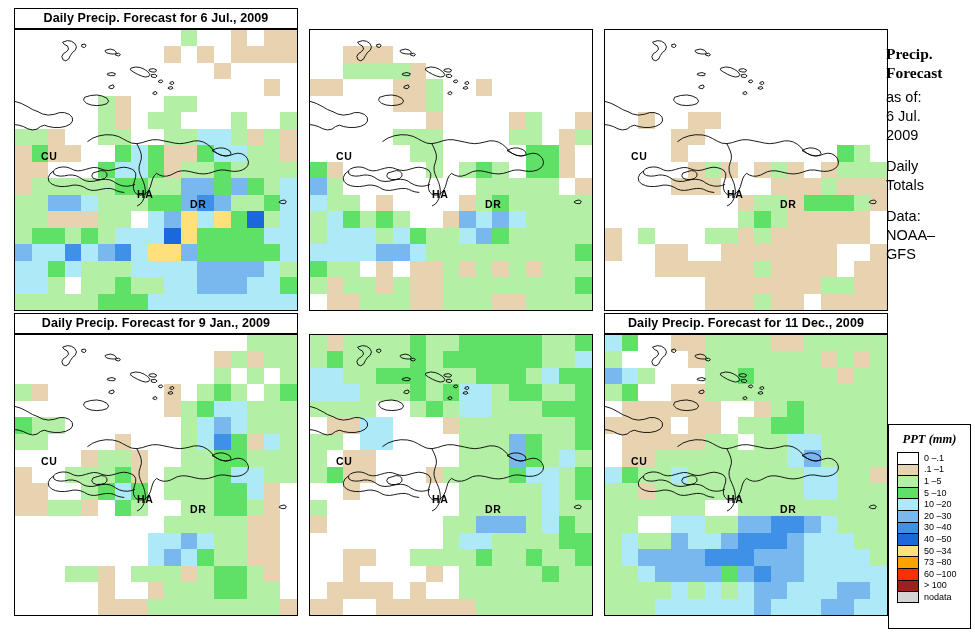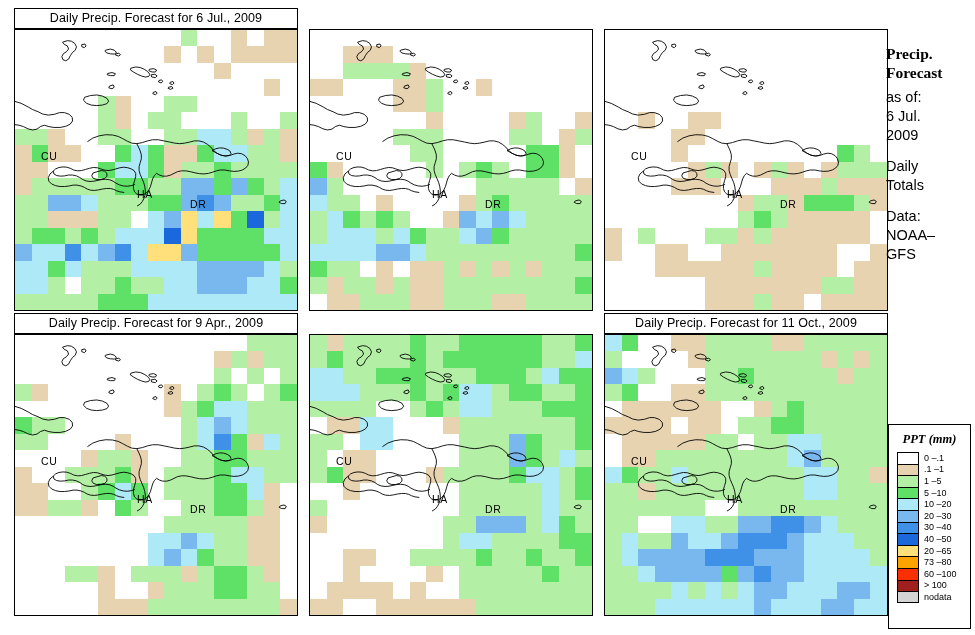--- a/index.html
+++ b/index.html
@@ -4,21 +4,21 @@
 <style>
   html,body{margin:0;padding:0;}
   body{
     width:975px;height:635px;background:#ffffff;
     font-family:"Liberation Sans", sans-serif;
     -webkit-font-smoothing:none;
   }
   #root{position:relative;width:975px;height:635px;overflow:hidden;}
 
   
-  .panel{position:absolute;}
+  .panel{position:absolute;font-weight:bold;}
   .panel-title{
     position:absolute;left:0;top:0;
     box-sizing:border-box;
     border:1px solid #000;background:#fff;
     height:21px;line-height:19px;
     text-align:center;
     font-size:12.5px;color:#000;
     white-space:nowrap;
     letter-spacing:0.1px;
   }
@@ -1042,21 +1042,21 @@
           <path d="M198.80,121.26 L202.21,119.57 206.18,118.72 210.16,119.00 213.57,120.13 216.41,121.82 217.54,124.36 215.84,126.34 212.43,126.90 208.46,126.34 205.05,124.93 201.64,123.23 Z" fill="none" stroke="#000" stroke-width="0.9" stroke-linejoin="round" stroke-linecap="round"></path>
           <path d="M267.53,172.02 L270.94,171.17 273.21,172.58 272.07,174.84 268.66,174.84 266.39,173.71 Z" fill="none" stroke="#000" stroke-width="0.9" stroke-linejoin="round" stroke-linecap="round"></path>
         </svg>
     <div class="lbl" style="left: 26px; top: 120px;">CU</div>
         <div class="lbl" style="left: 122px; top: 158px;">HA</div>
         <div class="lbl" style="left: 175px; top: 168px;">DR</div>
       </div>
   </div>
 
   <div class="panel" style="left:14px;top:313px;width:284px;height:303px;">
-    <div class="panel-title" style="width:284px;">Daily Precip. Forecast for  9 Apr., 2009</div>
+    <div class="panel-title" style="width:284px;">Daily Precip. Forecast for  9 Jan., 2009</div>
     <div class="map-box" style="left:0;top:21px;width:284px;height:282px;">
       <div class="grid" style="grid-template-columns: repeat(17, 1fr); grid-template-rows: repeat(17, 1fr);">
           <div class="cell" style="background: rgb(255, 255, 255);"></div>
           <div class="cell" style="background: rgb(255, 255, 255);"></div>
           <div class="cell" style="background: rgb(255, 255, 255);"></div>
           <div class="cell" style="background: rgb(255, 255, 255);"></div>
           <div class="cell" style="background: rgb(255, 255, 255);"></div>
           <div class="cell" style="background: rgb(255, 255, 255);"></div>
           <div class="cell" style="background: rgb(255, 255, 255);"></div>
           <div class="cell" style="background: rgb(255, 255, 255);"></div>
@@ -1687,21 +1687,21 @@
           <path d="M198.80,121.26 L202.21,119.57 206.18,118.72 210.16,119.00 213.57,120.13 216.41,121.82 217.54,124.36 215.84,126.34 212.43,126.90 208.46,126.34 205.05,124.93 201.64,123.23 Z" fill="none" stroke="#000" stroke-width="0.9" stroke-linejoin="round" stroke-linecap="round"></path>
           <path d="M267.53,172.02 L270.94,171.17 273.21,172.58 272.07,174.84 268.66,174.84 266.39,173.71 Z" fill="none" stroke="#000" stroke-width="0.9" stroke-linejoin="round" stroke-linecap="round"></path>
         </svg>
     <div class="lbl" style="left: 26px; top: 120px;">CU</div>
         <div class="lbl" style="left: 122px; top: 158px;">HA</div>
         <div class="lbl" style="left: 175px; top: 168px;">DR</div>
       </div>
   </div>
 
   <div class="panel" style="left:604px;top:313px;width:284px;height:303px;">
-    <div class="panel-title" style="width:284px;">Daily Precip. Forecast for 11 Oct., 2009</div>
+    <div class="panel-title" style="width:284px;">Daily Precip. Forecast for 11 Dec., 2009</div>
     <div class="map-box" style="left:0;top:21px;width:284px;height:282px;">
       <div class="grid" style="grid-template-columns: repeat(17, 1fr); grid-template-rows: repeat(17, 1fr);">
           <div class="cell" style="background: rgb(174, 233, 247);"></div>
           <div class="cell" style="background: rgb(95, 224, 102);"></div>
           <div class="cell" style="background: rgb(255, 255, 255);"></div>
           <div class="cell" style="background: rgb(255, 255, 255);"></div>
           <div class="cell" style="background: rgb(232, 211, 176);"></div>
           <div class="cell" style="background: rgb(232, 211, 176);"></div>
           <div class="cell" style="background: rgb(180, 239, 166);"></div>
           <div class="cell" style="background: rgb(180, 239, 166);"></div>
@@ -2062,21 +2062,21 @@
         <div class="lrow">
           <div class="swatch" style="background: rgb(62, 145, 230);"></div>
           <div class="ltxt">30 –40</div>
         </div>
         <div class="lrow">
           <div class="swatch" style="background: rgb(27, 104, 221);"></div>
           <div class="ltxt">40 –50</div>
         </div>
         <div class="lrow">
           <div class="swatch" style="background: rgb(255, 224, 122);"></div>
-          <div class="ltxt">20 –65</div>
+          <div class="ltxt">50 –34</div>
         </div>
         <div class="lrow">
           <div class="swatch" style="background: rgb(253, 163, 0);"></div>
           <div class="ltxt">73 –80</div>
         </div>
         <div class="lrow">
           <div class="swatch" style="background: rgb(250, 48, 0);"></div>
           <div class="ltxt">60 –100</div>
         </div>
         <div class="lrow">

